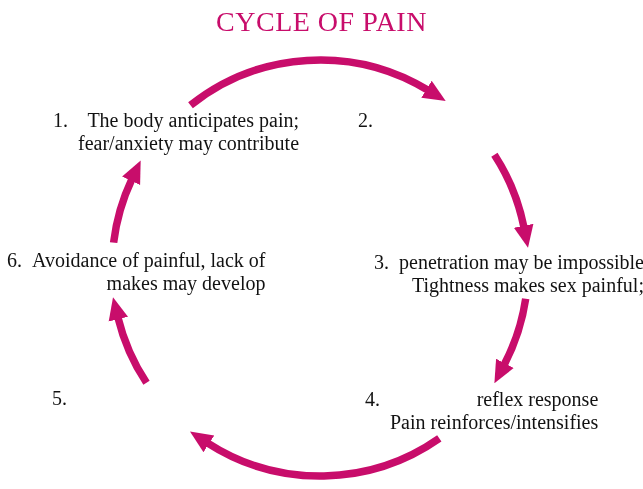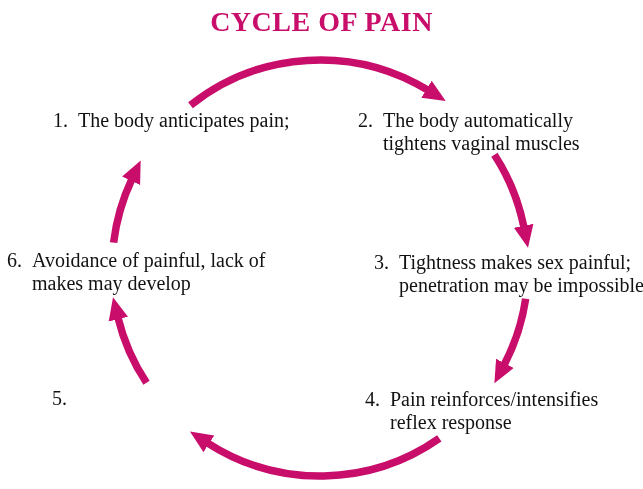--- a/index.html
+++ b/index.html
@@ -17,21 +17,21 @@
   }
   .title {
     position: absolute;
     left: 0;
     right: 0;
     top: 6px;
     margin: 0;
     text-align: center;
     font-size: 28px;
     line-height: 32px;
-    font-weight: bold;
+    font-weight: normal;
     color: #C80D6B;
     letter-spacing: 0.5px;
   }
   .arrows-svg {
     position: absolute;
     left: 0;
     top: 0;
   }
   .arrows-svg path.arc {
     fill: none;
@@ -45,21 +45,21 @@
     align-items: flex-start;
     color: #121212;
     font-size: 20px;
     line-height: 23px;
     white-space: nowrap;
   }
   .step .num {
     display: inline-block;
     margin-right: 10px;
   }
-  .step .lines span { display: block; }
+  .step .lines span { display: block; text-align: right; }
   .step-1 { left: 53px;  top: 109px; }
   .step-2 { left: 358px; top: 109px; }
   .step-3 { left: 374px; top: 251px; }
   .step-4 { left: 365px; top: 388px; }
   .step-5 { left: 52px;  top: 387px; }
   .step-6 { left: 7px;   top: 249px; }
 </style>
 </head>
 <body>
 
@@ -78,44 +78,41 @@
     <path class="arc" d="M525.7,298.7 A208,208 0 0 1 504.0,365.0" marker-end="url(#ah)"></path>
     <path class="arc" d="M439.3,438.4 A208,208 0 0 1 207.3,442.8" marker-end="url(#ah)"></path>
     <path class="arc" d="M146.5,382.8 A208,208 0 0 1 117.9,317.3" marker-end="url(#ah)"></path>
     <path class="arc" d="M113.6,242.6 A208,208 0 0 1 131.9,179.1" marker-end="url(#ah)"></path>
   </svg>
 
   <div class="step step-1">
     <span class="num">1.</span>
     <span class="lines">
       <span>The body anticipates pain;</span>
+      <span>fear/anxiety may contribute</span>
     </span>
   </div>
 
   <div class="step step-2">
     <span class="num">2.</span>
-    <span class="lines">
-      <span>The body automatically</span>
-      <span>tightens vaginal muscles</span>
-    </span>
   </div>
 
   <div class="step step-3">
     <span class="num">3.</span>
     <span class="lines">
+      <span>penetration may be impossible</span>
       <span>Tightness makes sex painful;</span>
-      <span>penetration may be impossible</span>
     </span>
   </div>
 
   <div class="step step-4">
     <span class="num">4.</span>
     <span class="lines">
+      <span>reflex response</span>
       <span>Pain reinforces/intensifies</span>
-      <span>reflex response</span>
     </span>
   </div>
 
   <div class="step step-5">
     <span class="num">5.</span>
   </div>
 
   <div class="step step-6">
     <span class="num">6.</span>
     <span class="lines">

